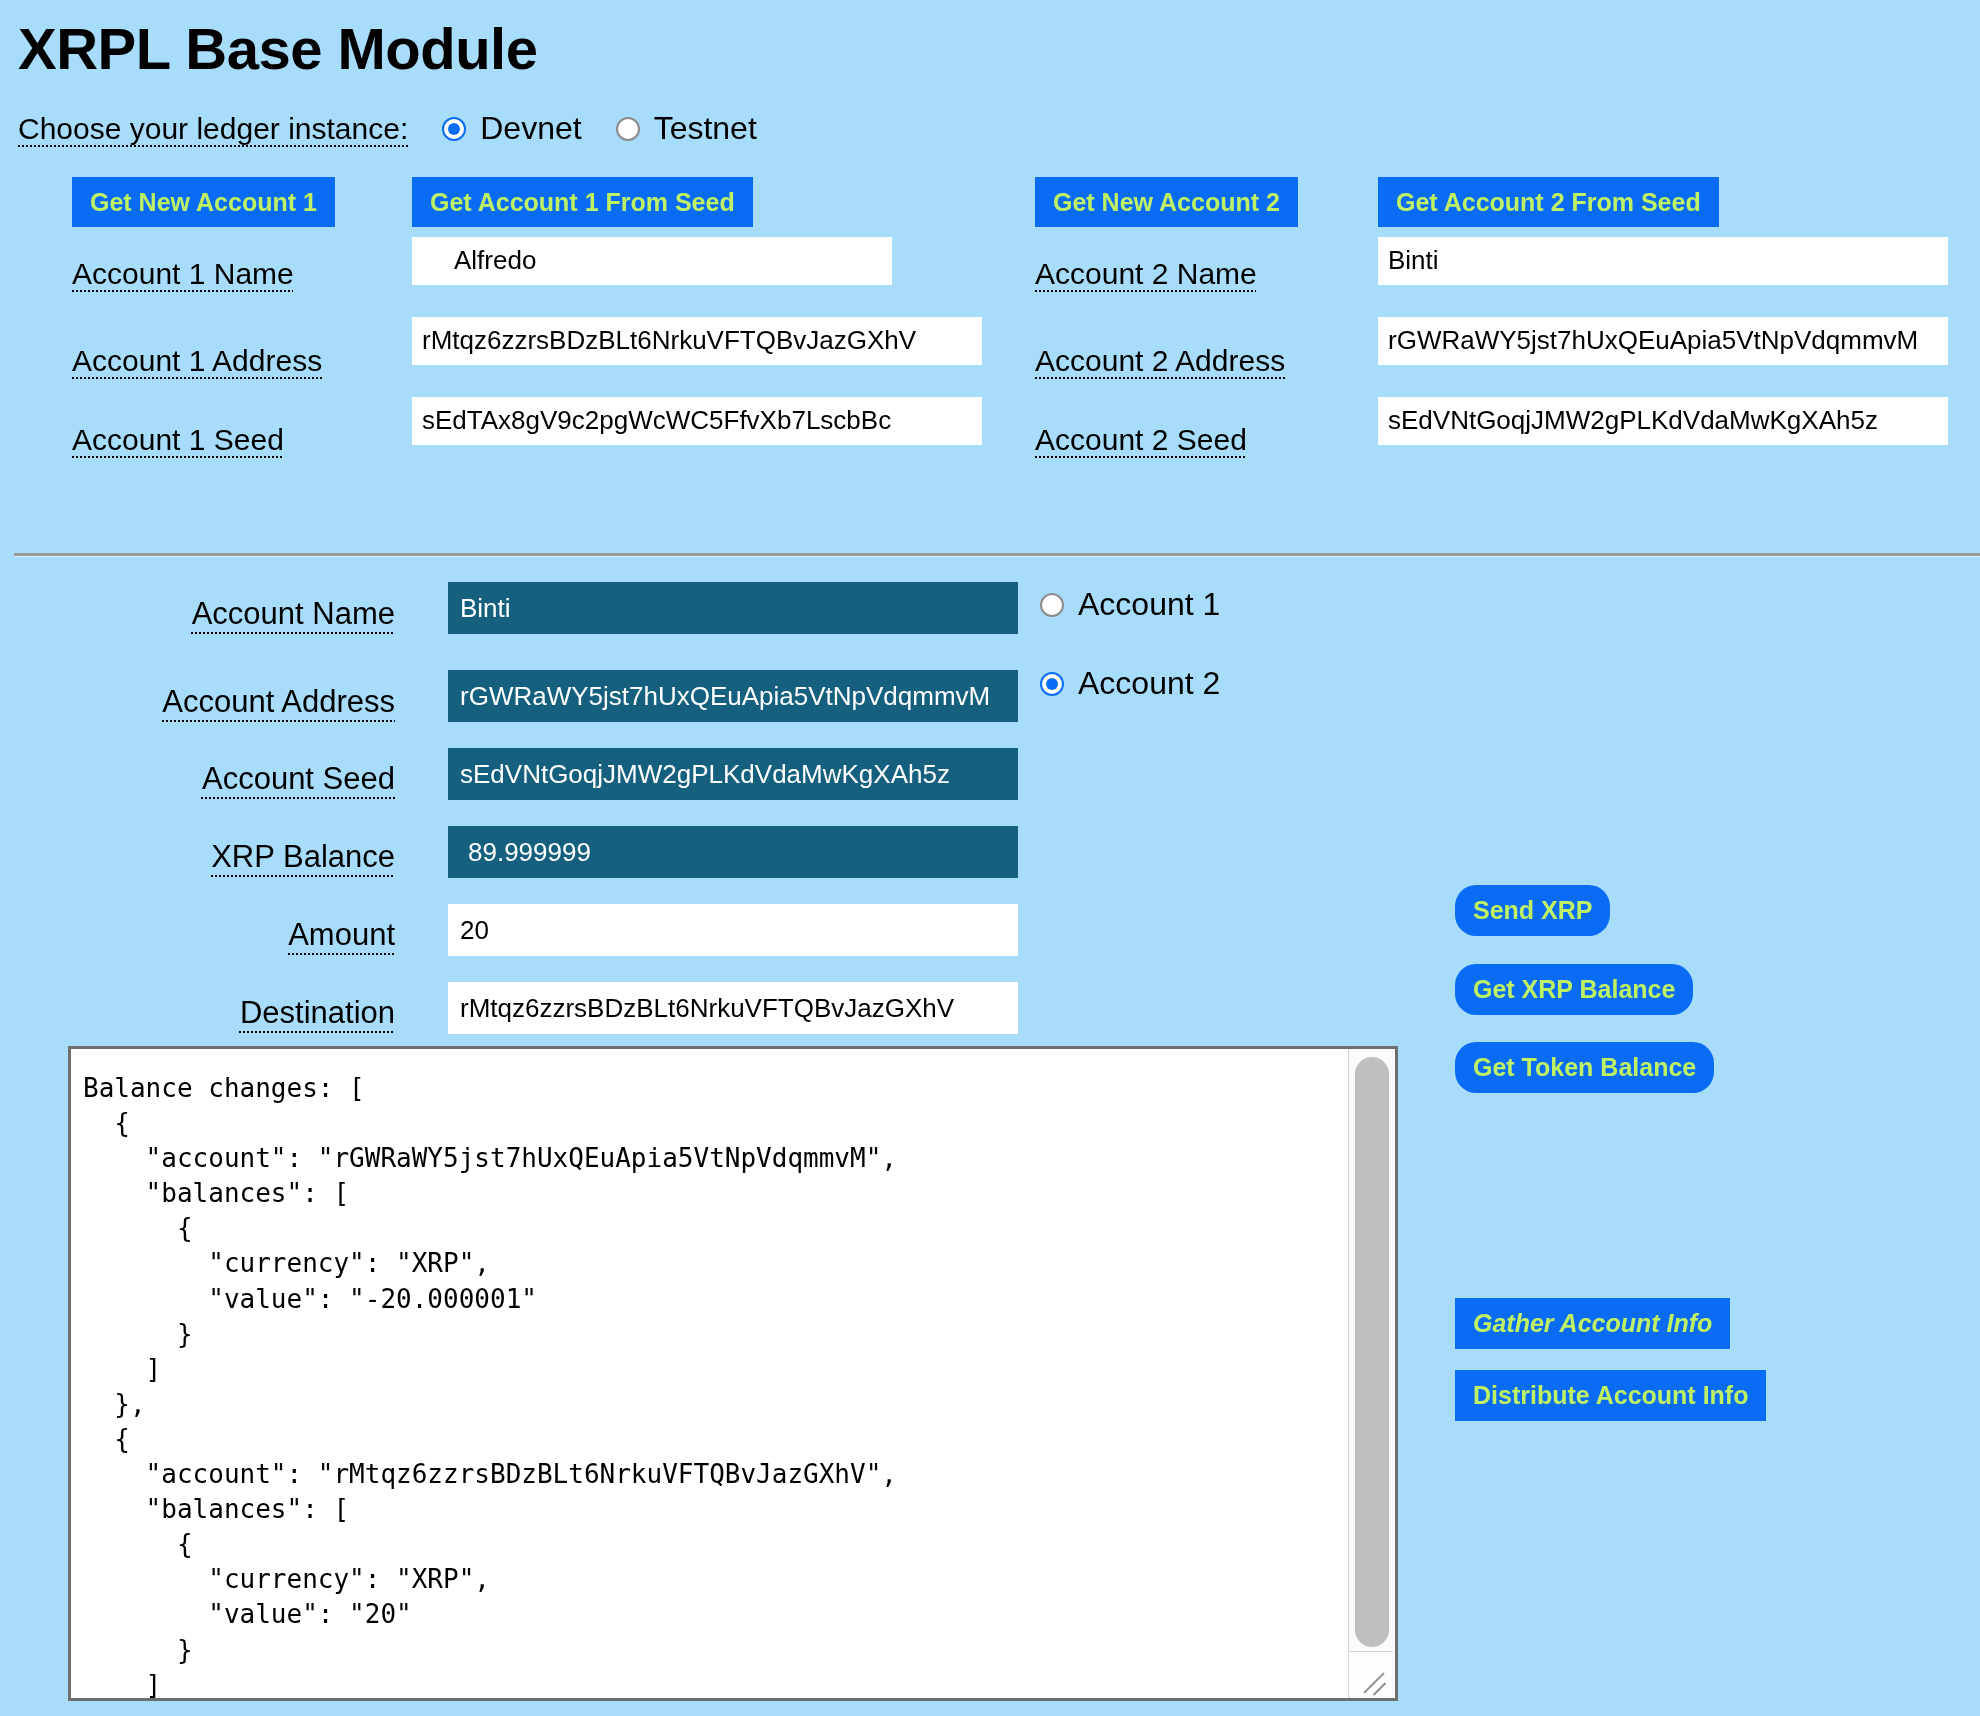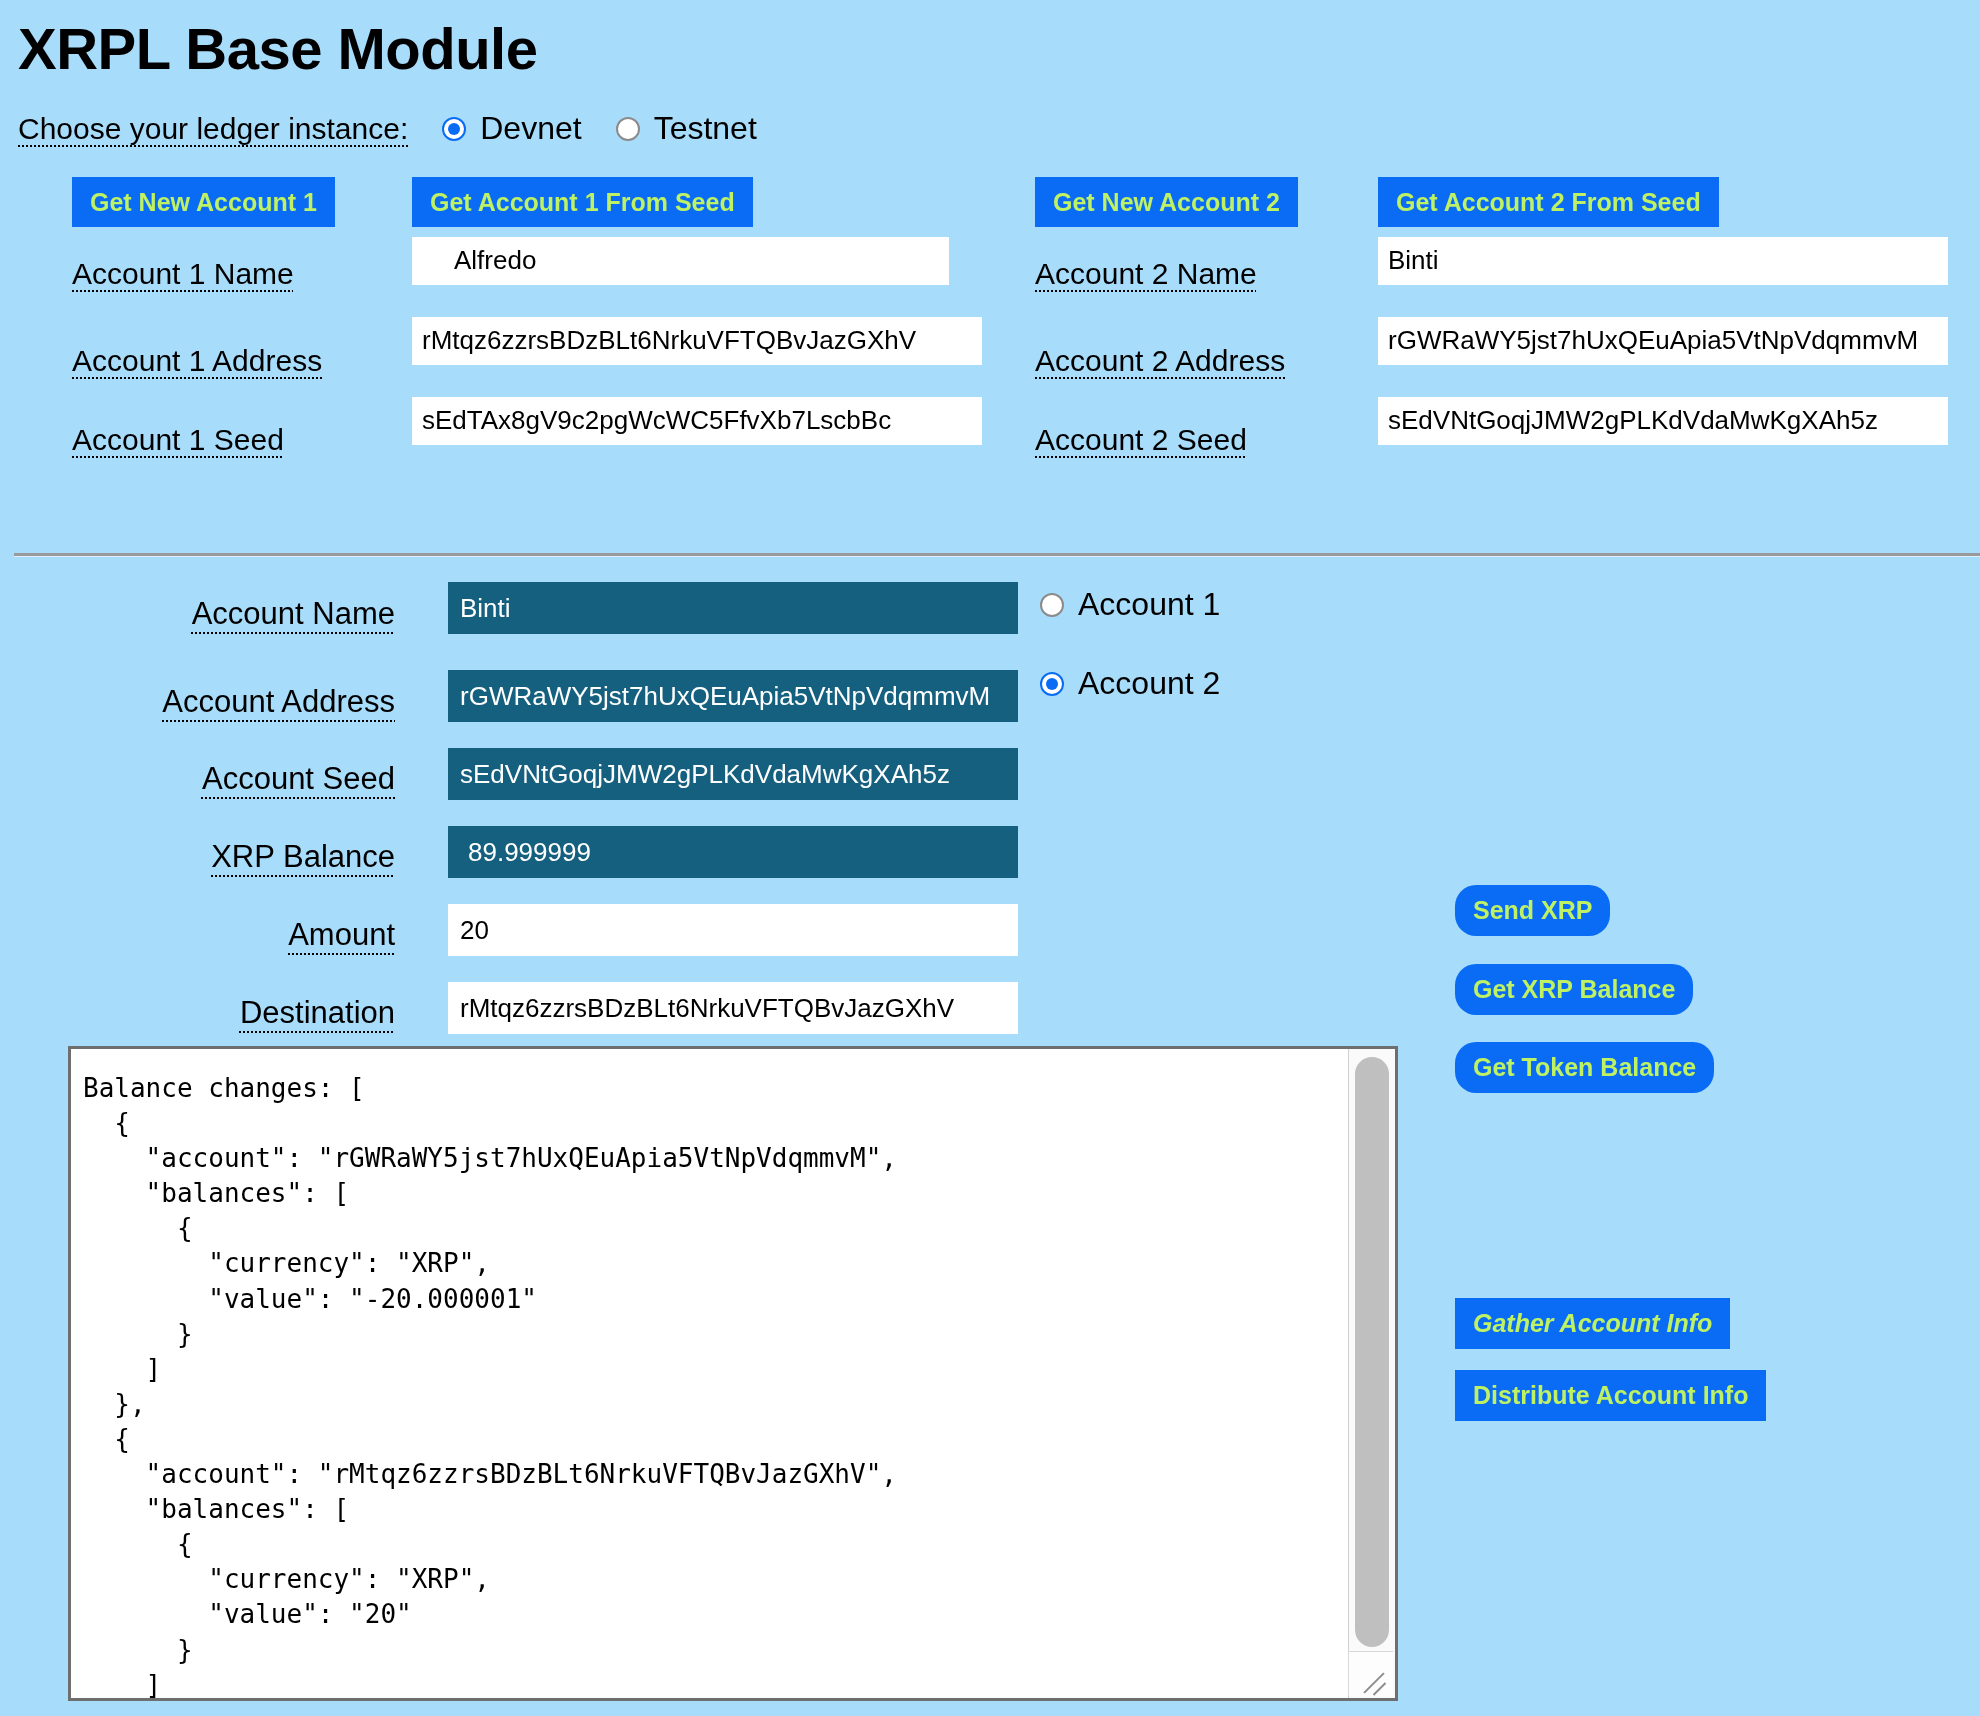--- a/index.html
+++ b/index.html
@@ -270,21 +270,21 @@
     <span class="radio-label">Testnet</span>
   </label>
 </div>
 
 <div id="accounts-section">
 
   <button class="btn" style="position:absolute;left:72px;top:0;">Get New Account 1</button>
   <button class="btn" style="position:absolute;left:412px;top:0;">Get Account 1 From Seed</button>
 
   <div class="row-label" style="left:72px;top:80px;">Account 1 Name</div>
-  <input class="txt-input" style="left: 412px; top: 60px; width: 537px; padding-left: 42px;" value="Alfredo">
+  <input class="txt-input" style="left: 412px; top: 60px; width: 480px; padding-left: 42px;" value="Alfredo">
 
   <div class="row-label" style="left:72px;top:167px;">Account 1 Address</div>
   <input class="txt-input" style="left: 412px; top: 140px; width: 570px;" value="rMtqz6zzrsBDzBLt6NrkuVFTQBvJazGXhV">
 
   <div class="row-label" style="left:72px;top:246px;">Account 1 Seed</div>
   <input class="txt-input" style="left: 412px; top: 220px; width: 570px;" value="sEdTAx8gV9c2pgWcWC5FfvXb7LscbBc">
 
   <button class="btn" style="position:absolute;left:1035px;top:0;">Get New Account 2</button>
   <button class="btn" style="position:absolute;left:1378px;top:0;">Get Account 2 From Seed</button>
 

